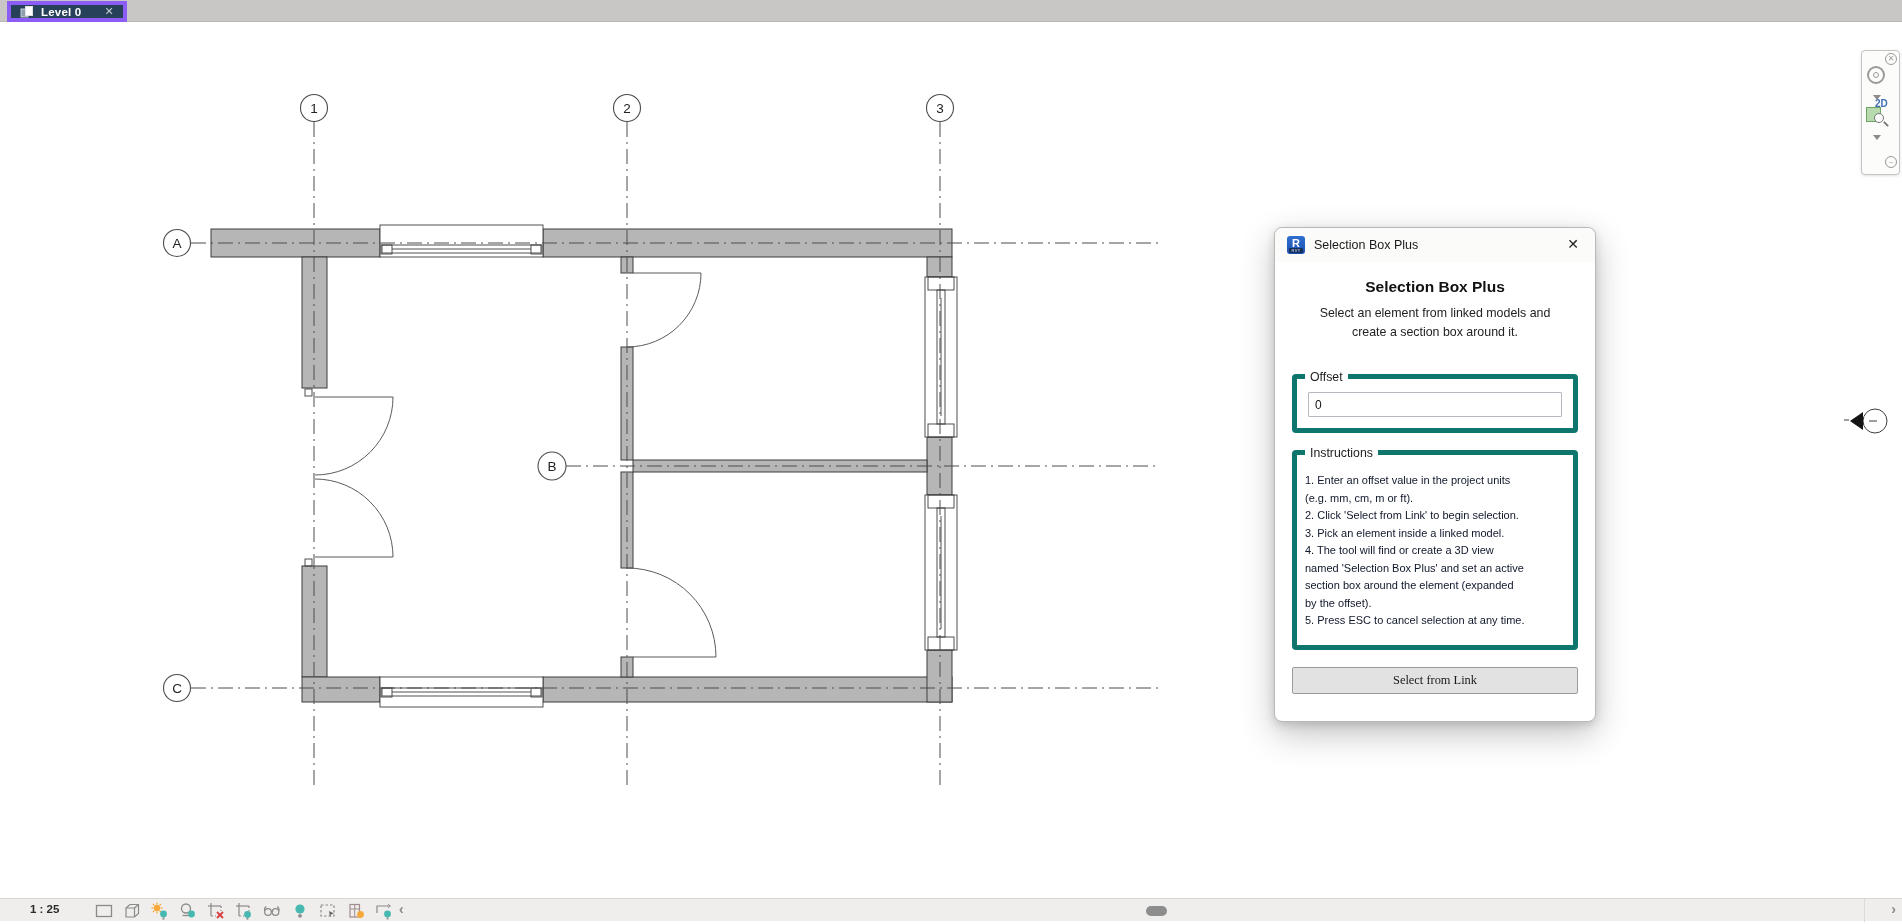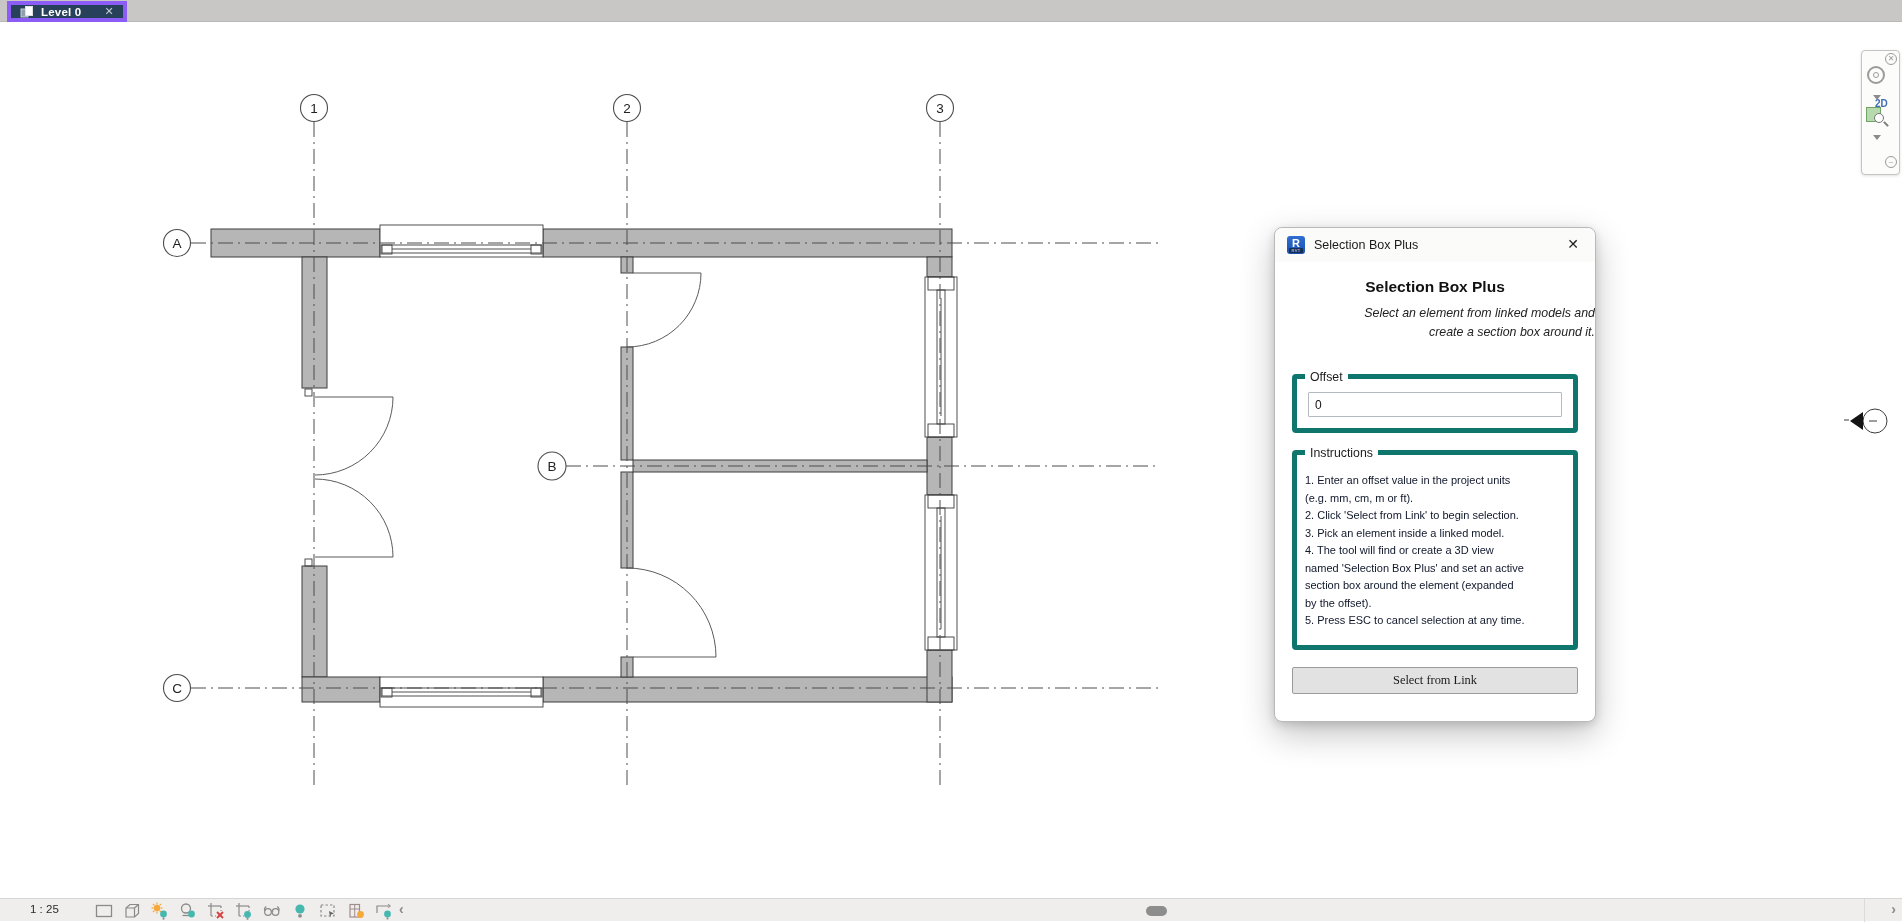--- a/index.html
+++ b/index.html
@@ -58,39 +58,39 @@
   .d-title .t-text{font-size:12.5px;color:#1b1b1b;}
   .d-close{position:absolute;right:16px;top:9px;font-size:14px;color:#222;line-height:1;cursor:default;}
   .revit-icon{position:relative;width:18px;height:18px;border-radius:3px;
               background:linear-gradient(180deg,var(--c-revit_blue,#2f6fd2),#1c4fae);flex:0 0 auto;}
   .revit-icon .r{position:absolute;left:0;right:0;top:0;color:#fff;font-weight:bold;font-size:11px;
                  text-align:center;line-height:14px;}
   .rvt-badge{position:absolute;left:2px;right:2px;bottom:1px;height:5px;background:#142e57;
              border-radius:1px;color:#cfe0ff;font-size:4px;line-height:5px;text-align:center;
              letter-spacing:.4px;}
   .d-heading{margin:16px 0 0;text-align:center;font-size:15.5px;font-weight:bold;color:#111;}
-  .d-desc{margin-top:8px;text-align:right;font-size:12.4px;color:#222;line-height:19px;font-style:italic;}
+  .d-desc{margin-top:8px;text-align:center;font-size:12.4px;color:#222;line-height:19px;}
   .groupbox{position:relative;margin:0 17px;border:5px solid #0f766e;border-radius:4px;
             box-sizing:border-box;}
   .gb-label{position:absolute;top:-9px;left:8px;background:#fff;padding:0 5px;font-size:12.3px;
             color:#1c1c1c;}
   .gb-offset{margin-top:32px;padding:13px 11px 11px;}
   .offset-input{width:100%;height:25px;box-sizing:border-box;border:1px solid #b5bac1;
                 font-family:"Liberation Sans",sans-serif;font-size:12px;color:#111;padding:0 6px;
                 outline:none;border-radius:1px;}
   .gb-instr{margin-top:17px;padding:17px 8px 15px;}
   .instr-line{font-size:11px;color:#0f172a;line-height:17.5px;white-space:nowrap;}
   .d-button{display:block;margin:17px 17px 0;width:calc(100% - 34px);height:27px;
             background:#e2e2e2;border:1px solid #9b9b9b;border-radius:2px;
             font-family:Liberation Serif, serif;font-size:12.4px;color:#1a1a1a;cursor:default;}
 
   
   .view-bar{position:absolute;left:0;top:898px;width:100%;height:23px;background:#efeeec;
             border-top:1px solid #d8d6d4;box-sizing:border-box;}
-  .vb-scale{position:absolute;left:30px;top:4px;font-size:11.5px;color:#2b2b2b;}
+  .vb-scale{position:absolute;left:30px;top:4px;font-size:11.5px;color:#2b2b2b;font-weight:bold;}
   .vb-icons{position:absolute;left:93px;top:1px;display:flex;align-items:center;gap:7px;}
   .vb-ic{width:21px;height:21px;display:flex;align-items:center;justify-content:center;}
   .vb-collapse{position:absolute;left:399px;top:2px;font-size:14px;color:#8a8a8a;font-weight:bold;}
   .scroll-thumb{position:absolute;left:1146px;top:7px;width:21px;height:10px;background:#8d8d8d;
                 border-radius:5px;}
   .vb-sep{position:absolute;left:1864px;top:0;width:1px;height:23px;background:#dddbd9;}
   .vb-right{position:absolute;right:6px;top:2px;font-size:14px;color:#8a8a8a;font-weight:bold;}
 </style>
 </head>
 <body>

